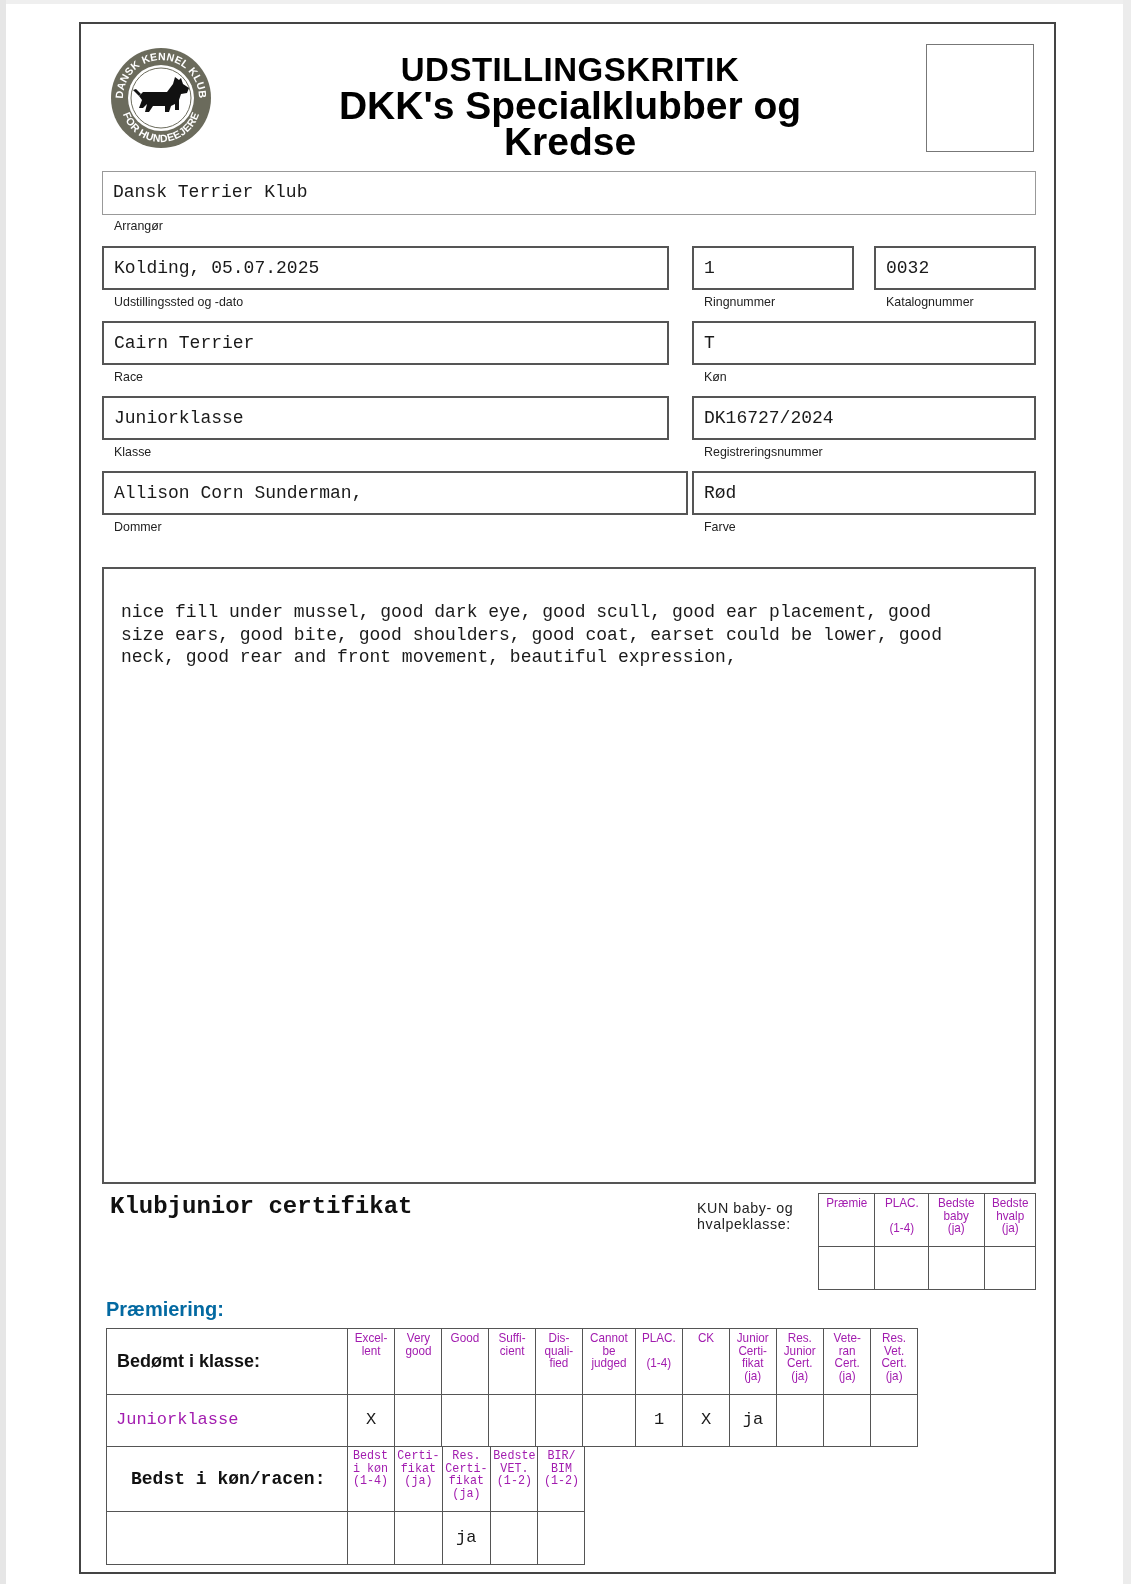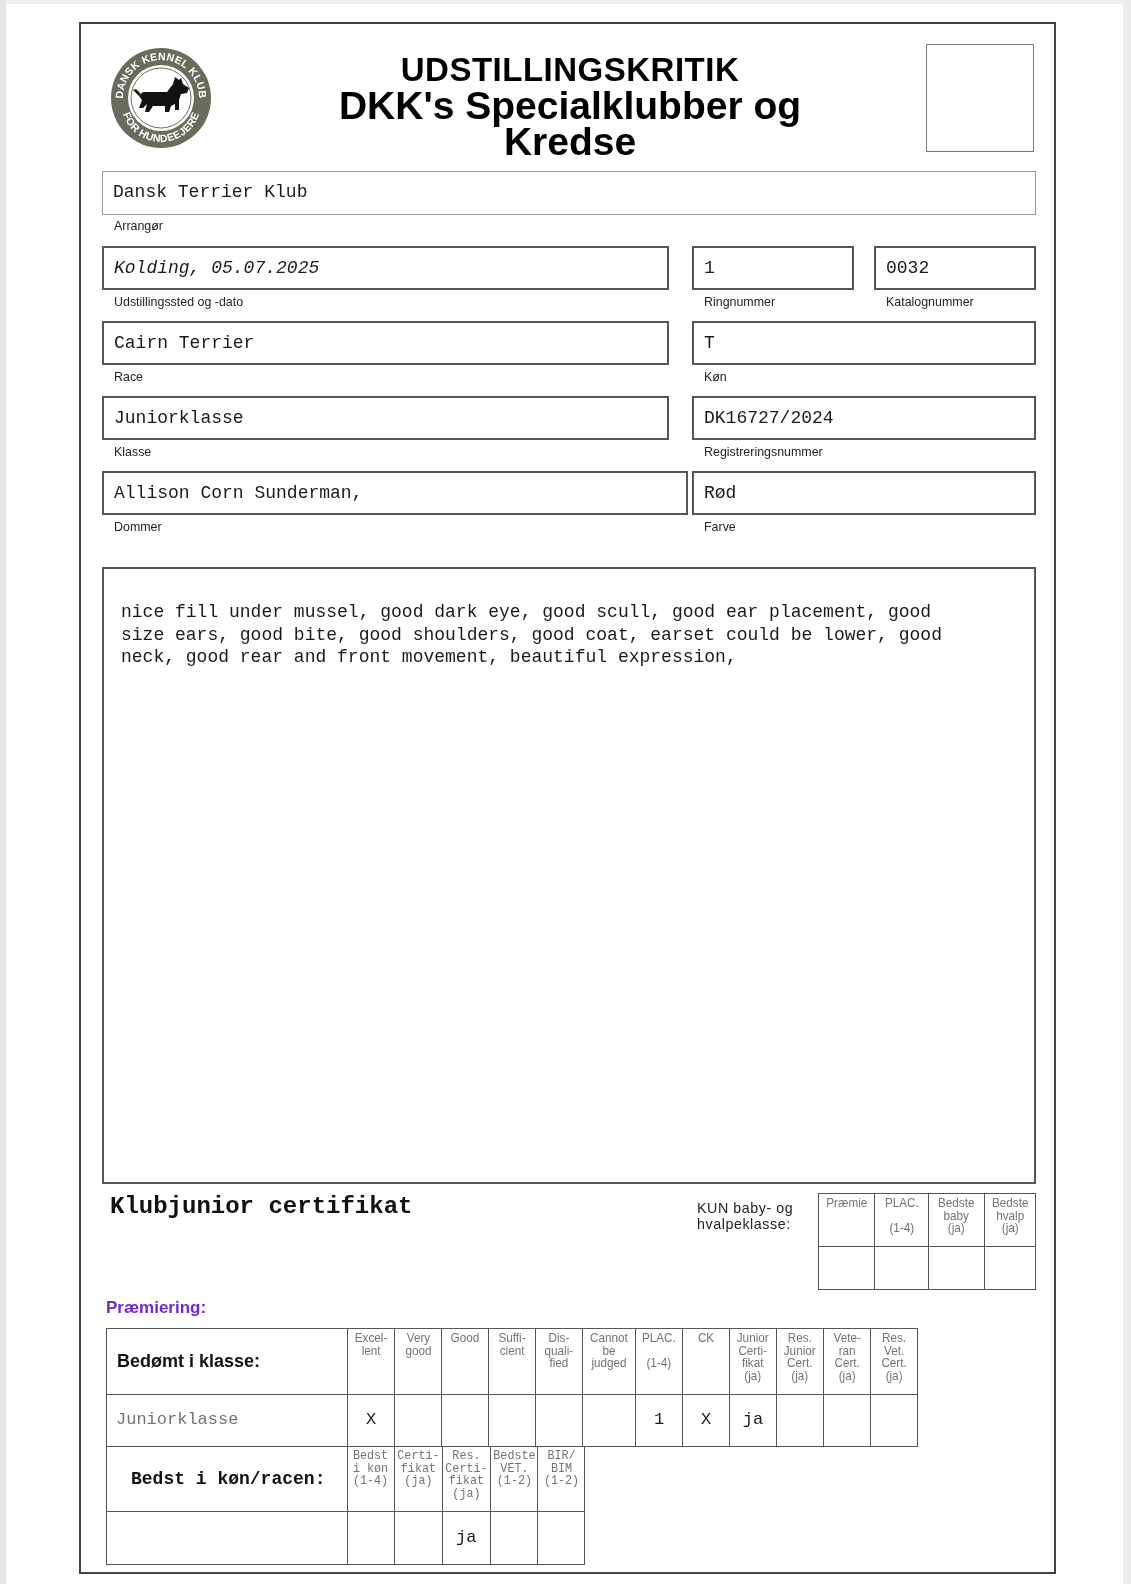--- a/index.html
+++ b/index.html
@@ -22,29 +22,29 @@
   .field.light { border-color: #999; border-width: 1.5px; }
   .flabel { position: absolute; font-size: 13.5px; color: #222; transform: scaleX(0.92); transform-origin: left; }
 
   .critique { position: absolute; left: 102px; top: 567px; width: 934px; height: 617px; border: 2px solid #555;
               font-family: "Liberation Mono", monospace; font-size: 18px; line-height: 22.5px; padding: 32px 16px 0 17px; color: #1a1a1a; white-space: pre-wrap; }
 
   .klubjr { position: absolute; left: 110px; top: 1193px; font-family: "Liberation Mono", monospace; font-weight: bold; font-size: 24px; color: #111; }
   .kun-label { position: absolute; left: 697px; top: 1200px; font-size: 15px; line-height: 16px; color: #222; letter-spacing: 0.6px; transform: scaleX(0.95); transform-origin: left; }
 
   table { border-collapse: collapse; position: absolute; }
-  td { border: 1.3px solid #555; vertical-align: top; text-align: center; font-size: 13px; line-height: 12.5px; color: #737373; }
+  td { border: 1.3px solid #555; vertical-align: top; text-align: center; font-size: 13px; line-height: 12.5px; color: #a21caf; }
   .hdr { transform: scaleX(0.9); display: inline-block; padding-top: 3px; }
   .val { font-family: "Liberation Mono", monospace; font-size: 17px; vertical-align: middle; color: #1a1a1a; }
 
   .kun-table { left: 818px; top: 1193px; }
   .kun-table td.h { height: 53px; }
   .kun-table td.b { height: 43px; }
 
-  .praem { position: absolute; left: 106px; top: 1298px; font-weight: bold; font-size: 17px; color: #6d28d9; }
+  .praem { position: absolute; left: 106px; top: 1298px; font-weight: bold; font-size: 20px; color: #0369a1; }
 
   .bed-table { left: 106px; top: 1328px; }
   .bed-table td.h { height: 66px; }
   .bed-table td.b { height: 52px; }
   .bed-table td.rowlabel { text-align: left; vertical-align: middle; font-weight: bold; font-size: 18px; padding-left: 10px; color: #111; }
   .bed-table td.classval { text-align: left; vertical-align: middle; font-family: "Liberation Mono", monospace; font-size: 17px; padding-left: 9px; }
 
   .best-table { left: 106px; top: 1446px; }
   .best-table td.h { height: 65px; font-family: Liberation Mono, monospace; }
   .best-table td.b { height: 53px; }
@@ -81,21 +81,21 @@
 
 <div class="title">
   <div class="l1">UDSTILLINGSKRITIK</div>
   <div class="l2">DKK's Specialklubber og Kredse</div>
 </div>
 <div class="photo-box"></div>
 
 <div class="field light" style="left:102px; top:171px; width:934px;">Dansk Terrier Klub</div>
 <div class="flabel" style="left:114px; top:218px;">Arrangør</div>
 
-<div class="field" style="left:102px; top:246px; width:567px;font-style:italic;">Kolding, 05.07.2025</div>
+<div class="field" style="left:102px; top:246px; width:567px;">Kolding, 05.07.2025</div>
 <div class="flabel" style="left:114px; top:294px;">Udstillingssted og -dato</div>
 
 <div class="field" style="left:692px; top:246px; width:162px;">1</div>
 <div class="flabel" style="left:704px; top:294px;">Ringnummer</div>
 
 <div class="field" style="left:874px; top:246px; width:162px;">0032</div>
 <div class="flabel" style="left:886px; top:294px;">Katalognummer</div>
 
 <div class="field" style="left:102px; top:321px; width:567px;">Cairn Terrier</div>
 <div class="flabel" style="left:114px; top:369px;">Race</div>

